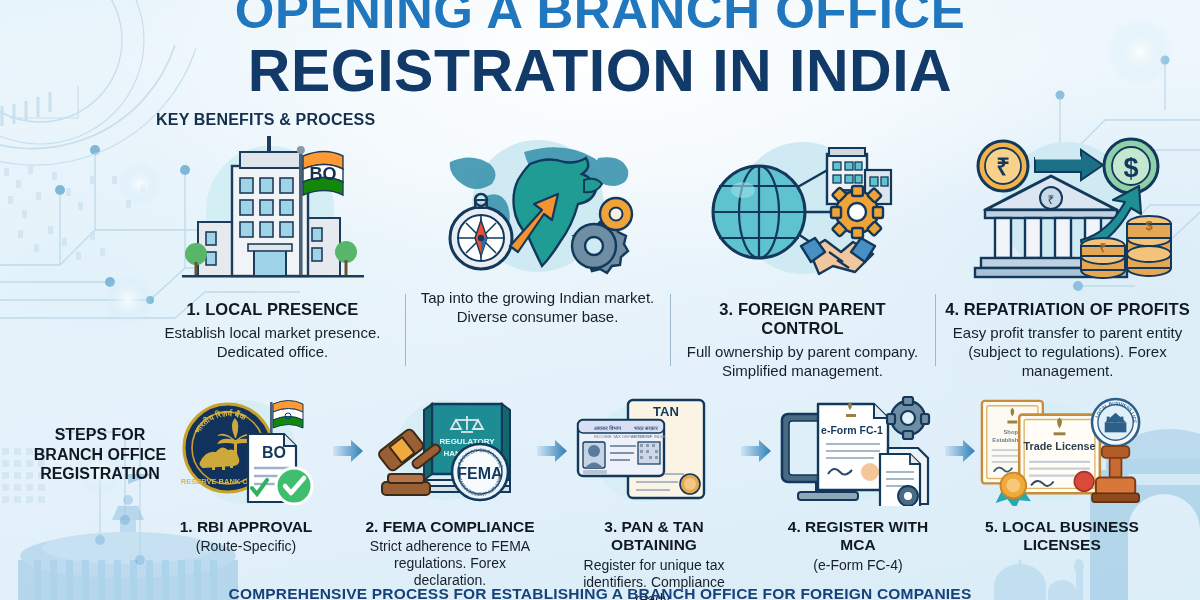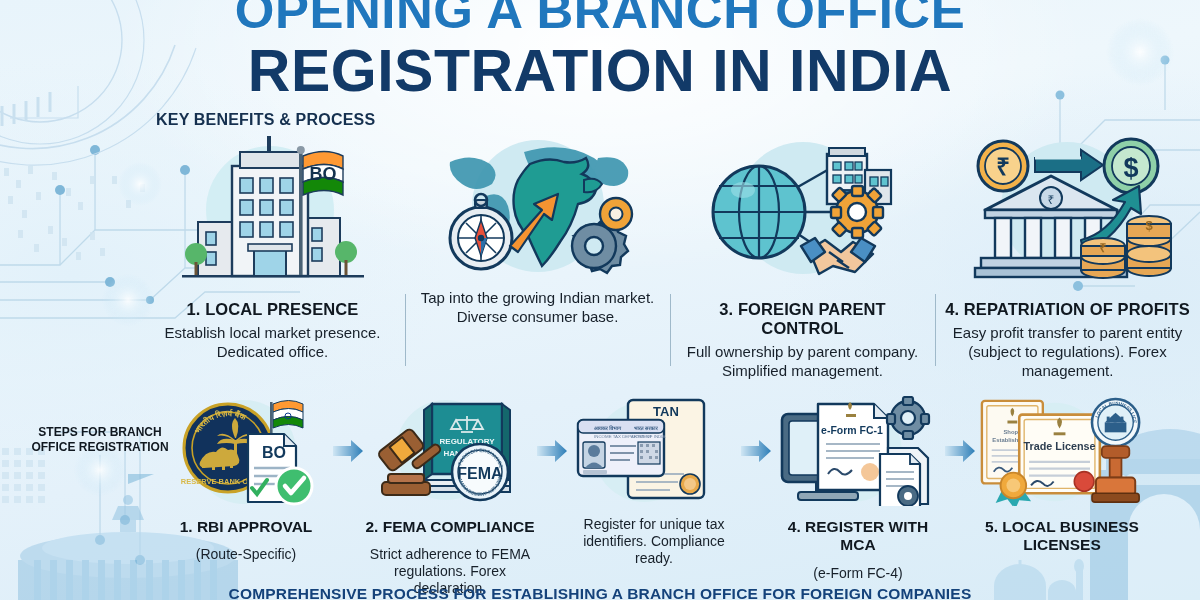--- a/index.html
+++ b/index.html
@@ -66,41 +66,41 @@
     margin-top: 16px; text-align: center; letter-spacing: 0.1px;
   }
   .b-desc {
     font-size: 15px; color: #17202a; text-align: center;
     line-height: 1.27; margin-top: 4px; max-width: 250px;
   }
 
   
   .steps-label {
     position: absolute; left: 30px; top: 425px; width: 140px;
-    text-align: center; font-size: 12px; font-weight: 700;
+    text-align: center; font-size: 16px; font-weight: 700;
     color: #101820; line-height: 1.22;
   }
   .steps {
     position: absolute; top: 396px; left: 160px;
     width: 1000px; height: 190px;
     display: flex; align-items: flex-start;
   }
   .step {
     position: relative;
     width: 172px;
     display: flex; flex-direction: column; align-items: center;
   }
   .s-art { height: 110px; width: 172px; display: flex; align-items: center; justify-content: center; }
   .s-title {
     font-size: 15.5px; font-weight: 700; color: #101820;
     margin-top: 12px; text-align: center; line-height: 1.18;
   }
   .s-desc {
     font-size: 14px; color: #17202a; text-align: center;
-    line-height: 1.22; margin-top: 10px; max-width: 186px;
+    line-height: 1.22; margin-top: 2px; max-width: 186px;
   }
   .arrow {
     width: 32px; height: 110px;
     display: flex; align-items: center; justify-content: center;
     flex: 0 0 32px;
   }
 
   .footer-caption {
     position: absolute; bottom: -3px; left: 0; width: 1200px;
     text-align: center; font-size: 15.5px; font-weight: 700;
@@ -655,20 +655,21 @@
             <rect x="68" y="54" width="3" height="3"></rect>
               <rect x="74" y="54" width="3" height="3"></rect>
               <rect x="83" y="54" width="3" height="3"></rect>
             <rect x="68" y="60" width="3" height="3"></rect>
               <rect x="77" y="60" width="3" height="3"></rect>
               <rect x="83" y="60" width="3" height="3"></rect>
           </g>
           <rect x="11" y="74" width="24" height="4" rx="1" fill="#b7c4d4"></rect>
         </svg>
       </div>
+      <div class="s-title">3. PAN &amp; TAN OBTAINING</div>
       <div class="s-desc">Register for unique tax identifiers. Compliance ready.</div>
     </div>
 
     <div class="arrow">
       <svg width="30" height="22" viewBox="0 0 30 22">
           <path d="M0 6 H18 V0 L30 11 L18 22 V16 H0 Z" fill="url(#gArrow)"></path>
         </svg>
     </div>
 
     <div class="step">

